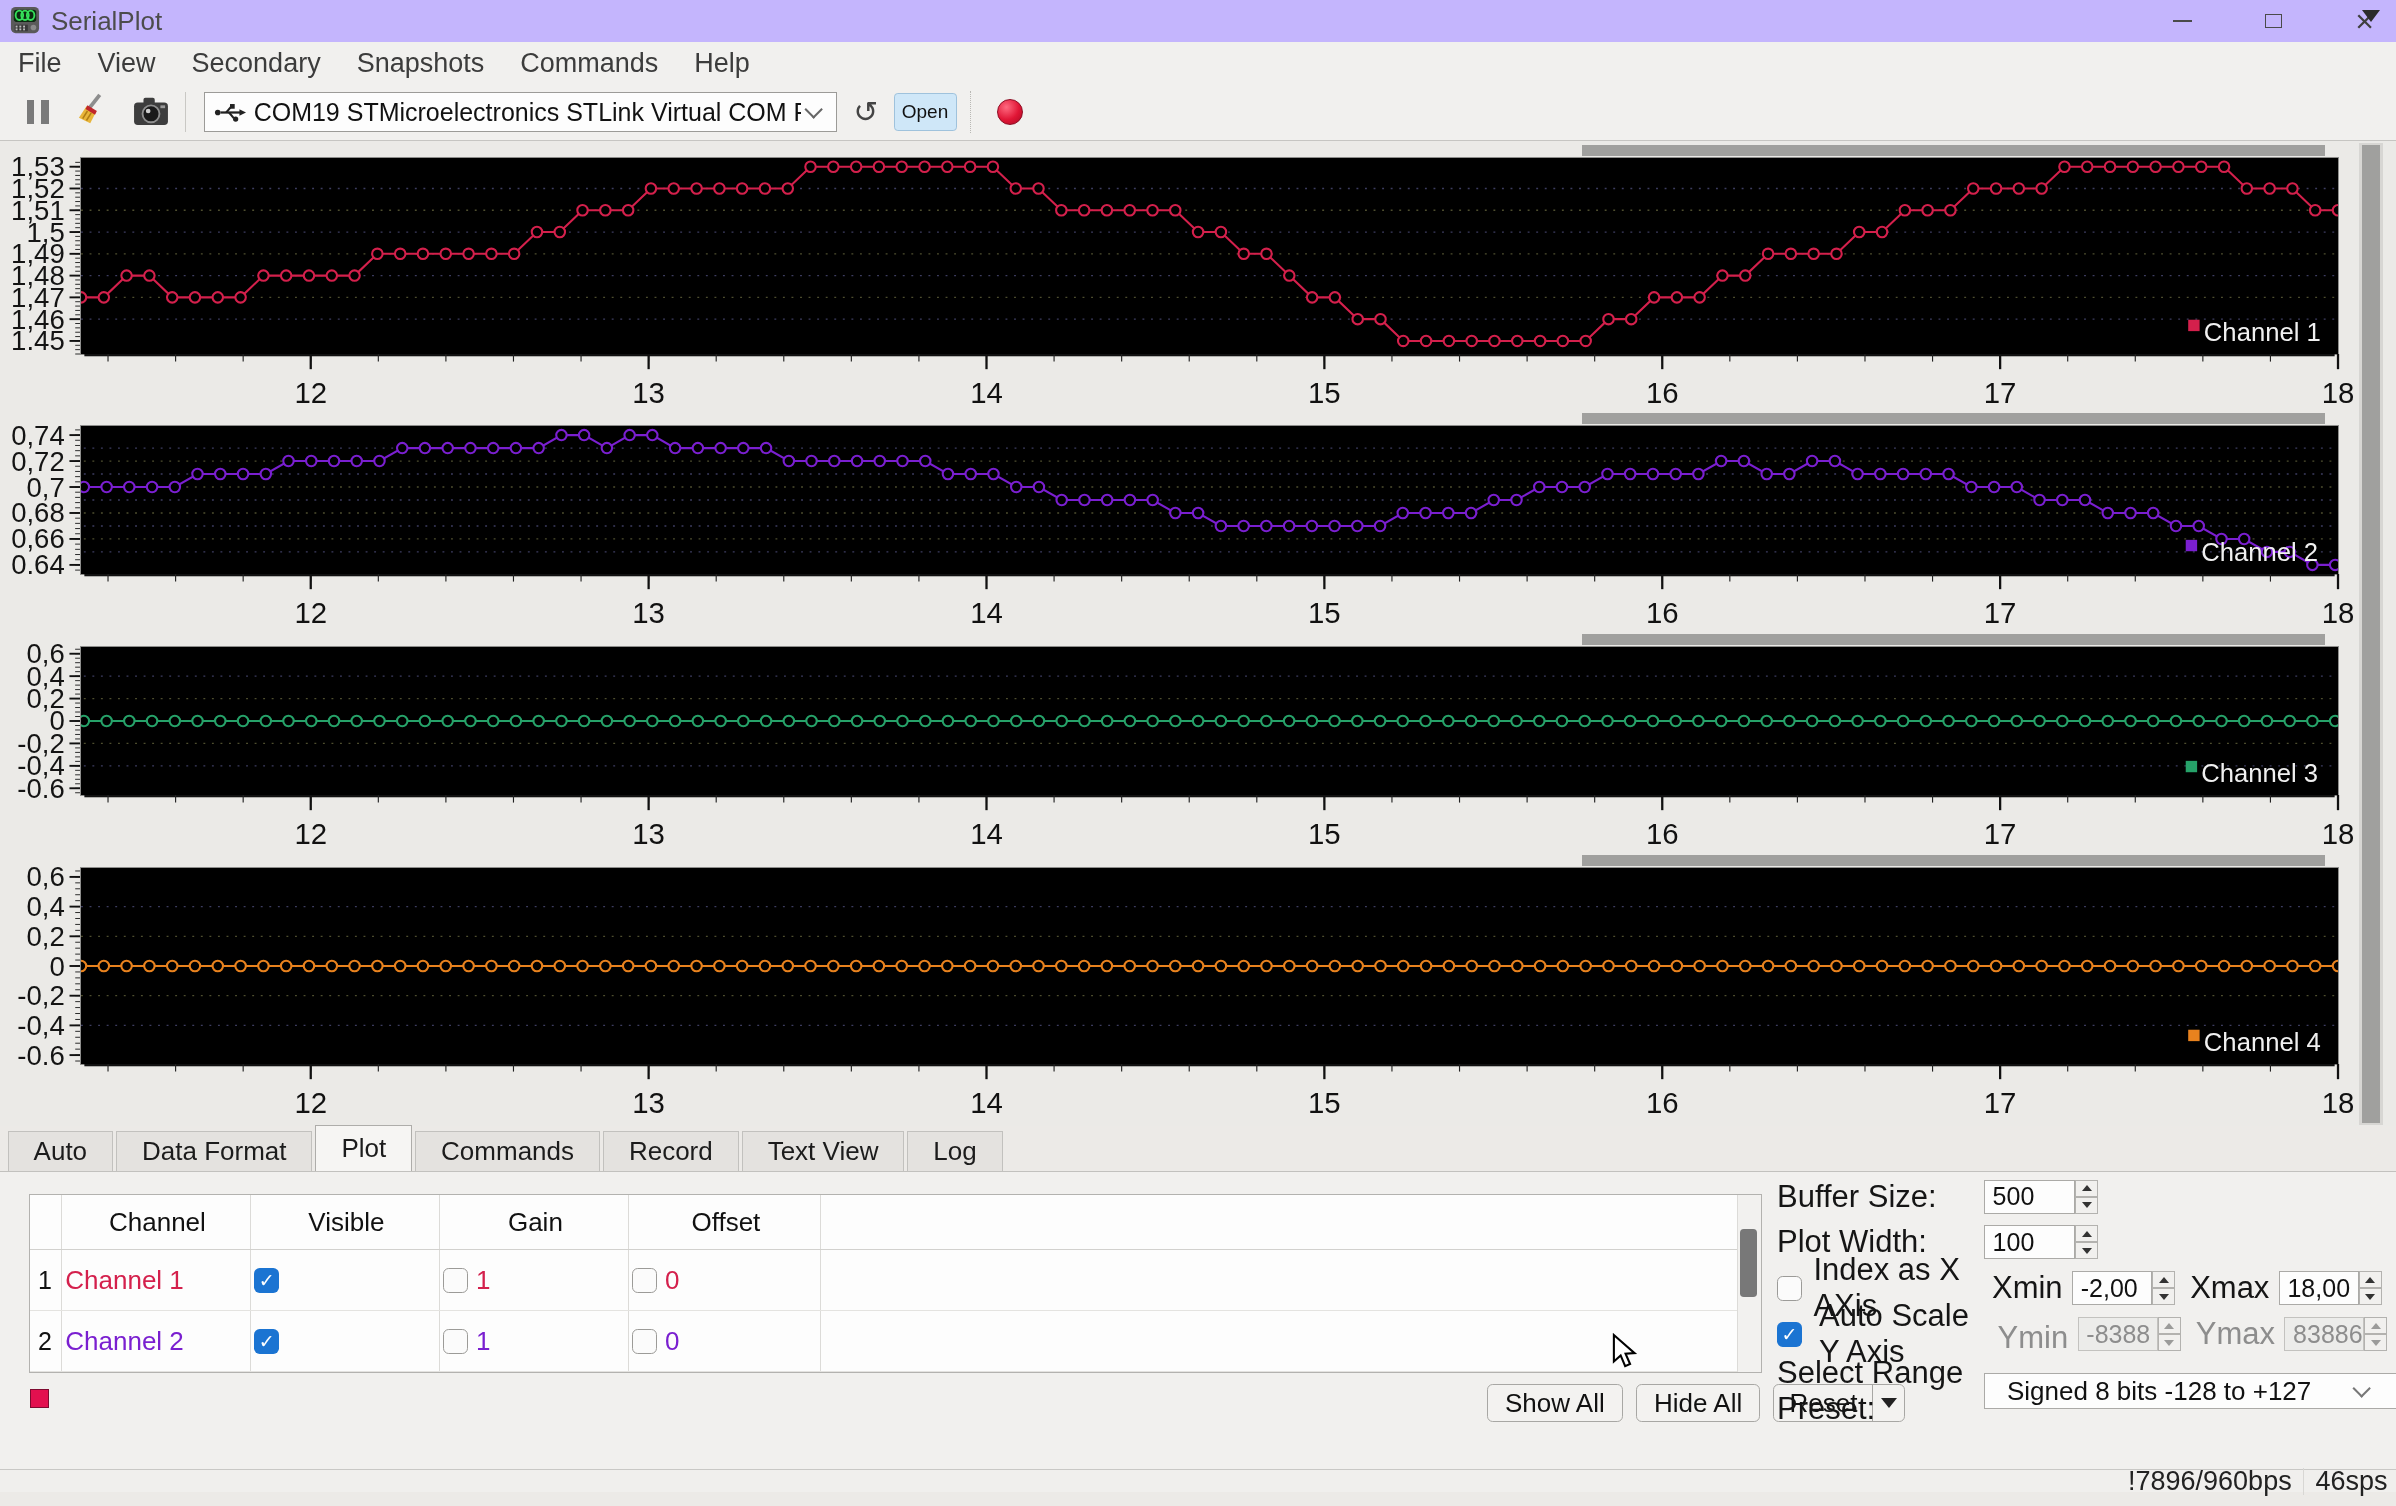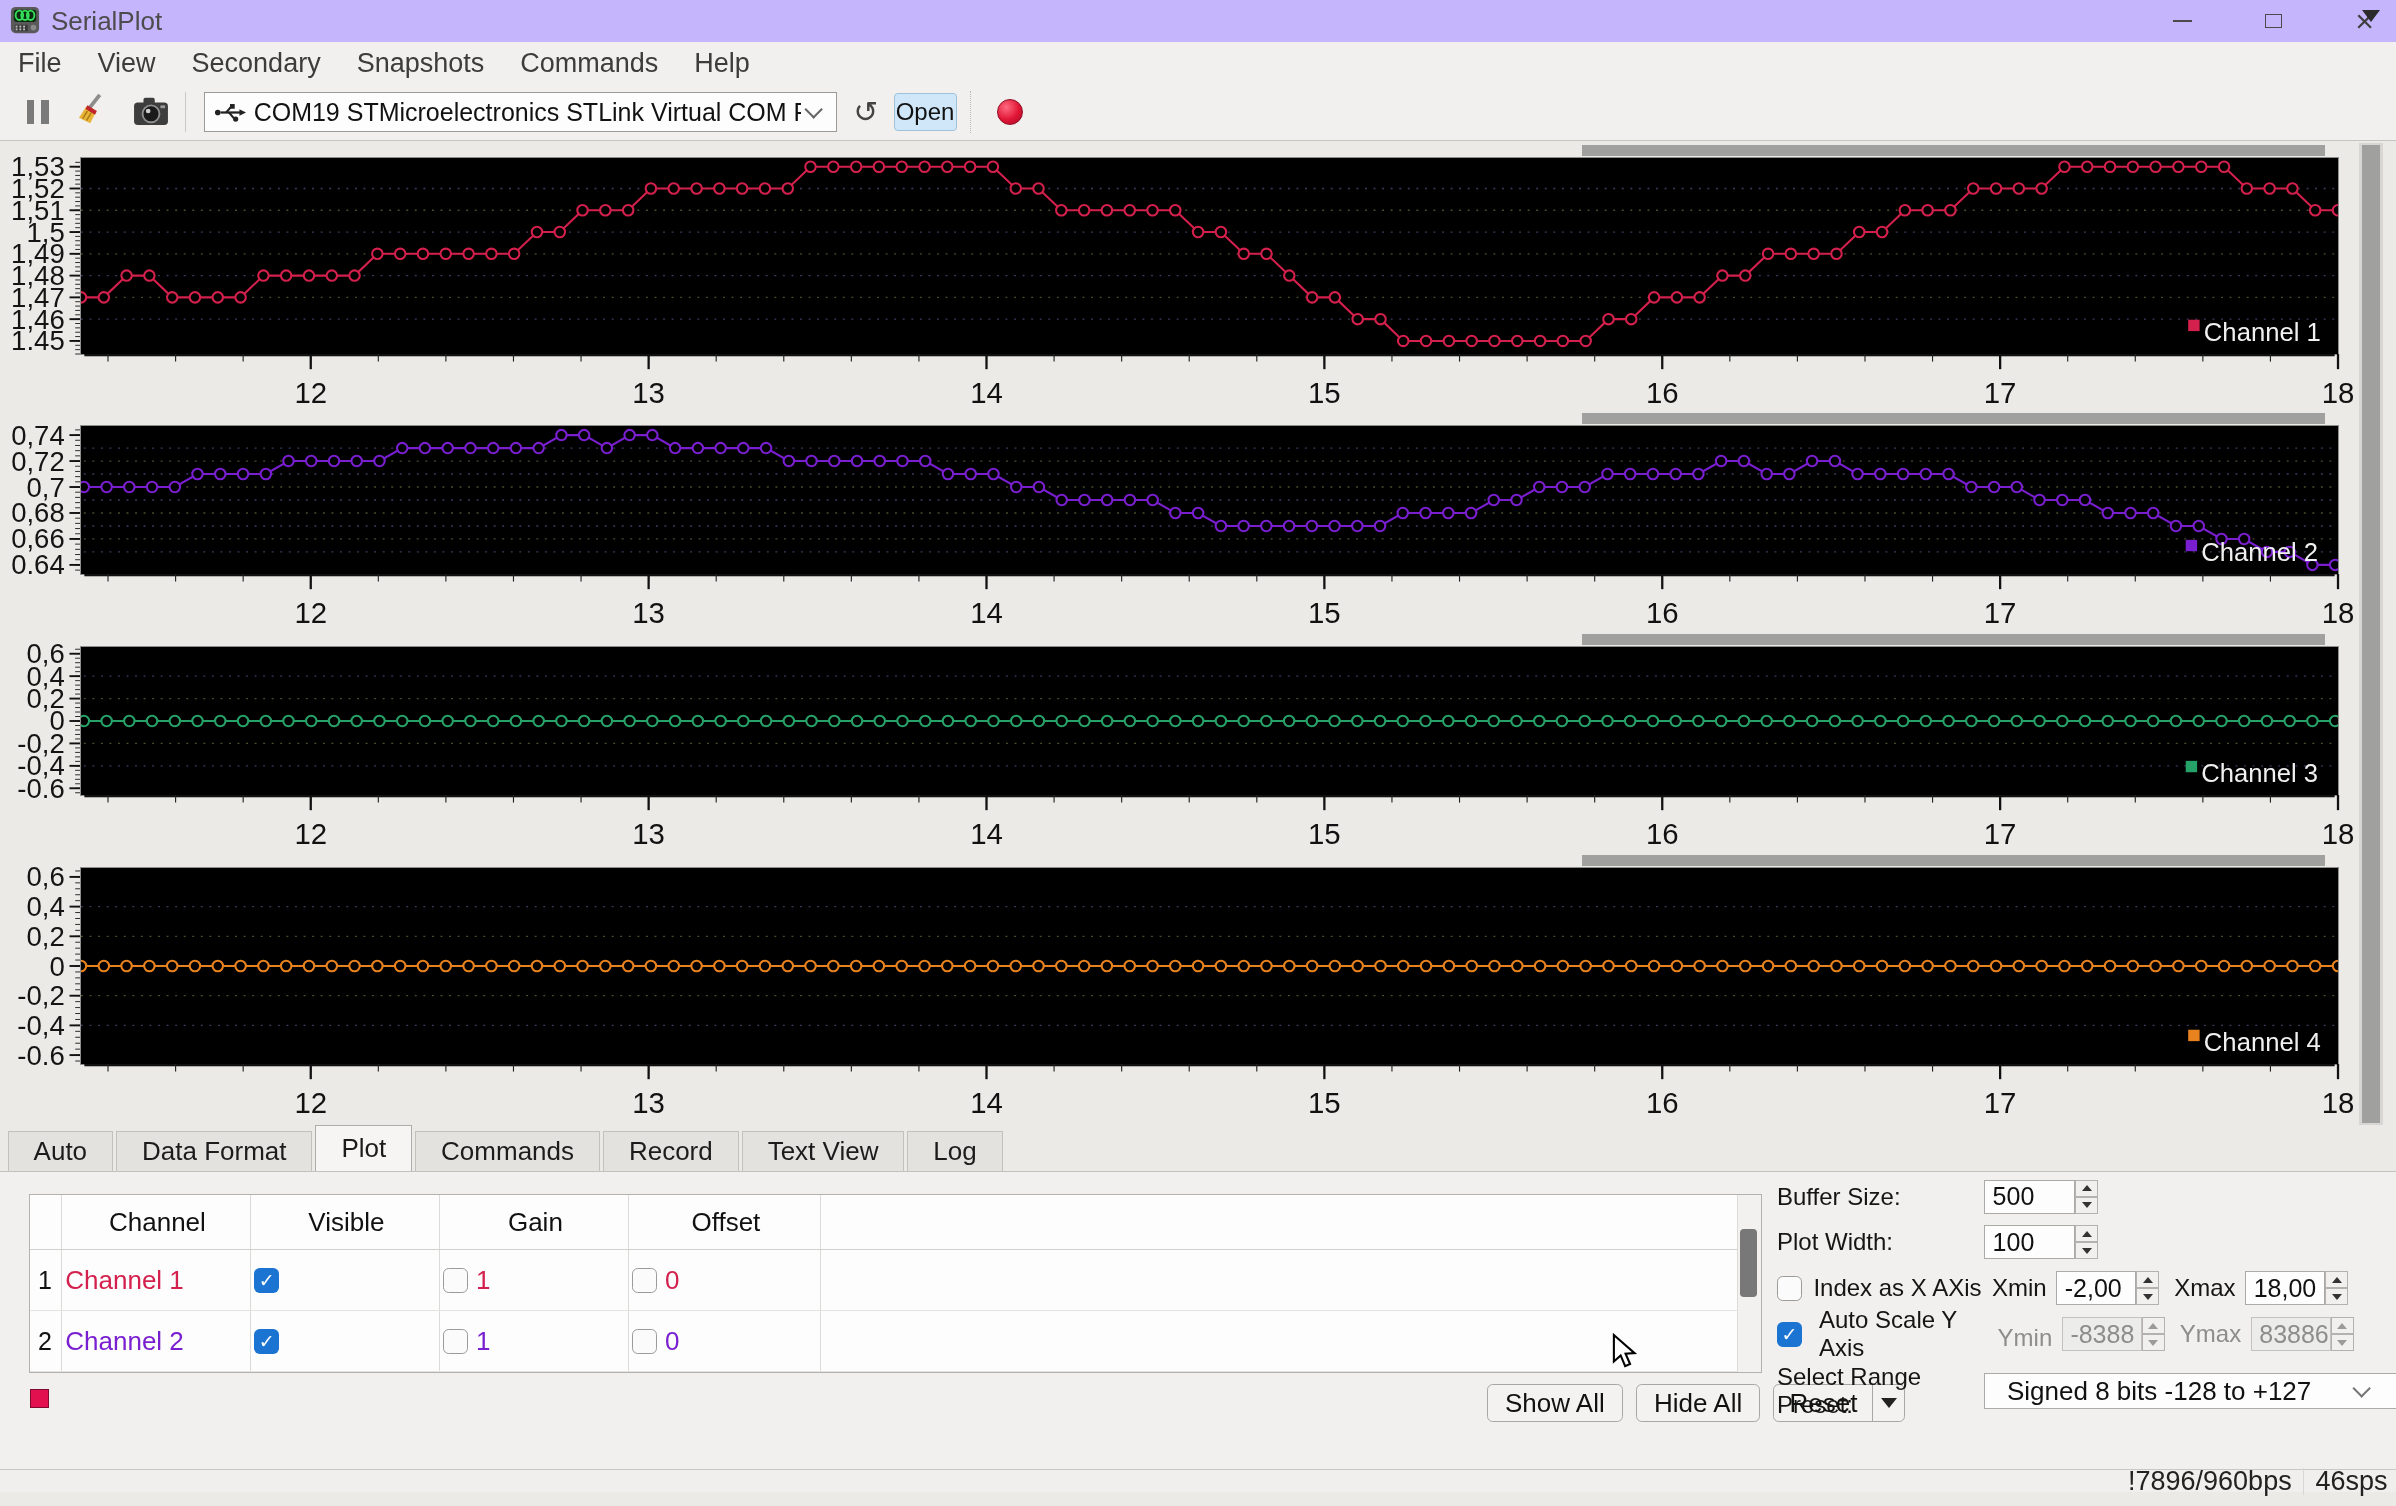--- a/index.html
+++ b/index.html
@@ -31,21 +31,21 @@
   #pause-btn { margin-left:21px; display:flex; gap:6.7px; padding:5.7px; }
   #pause-btn i { display:block; width:7.6px; height:24px; background:#7a7a7a; }
   #brush-btn { margin-left:23px; } #camera-btn { margin-left:19px; margin-right:5.7px; }
   #port-combo { margin-left:7.6px; width:633px; height:40px; background:#fdfdfd;
     border:1px solid #9c9b98; display:flex; align-items:center; padding:0 9.5px; }
   #port-combo .text { flex:1; font-size:25px; color:#111; white-space:nowrap; overflow:hidden; }
   .chevron { width:13.3px; height:13.3px; border-right:2.9px solid #666; border-bottom:2.9px solid #666;
     transform:rotate(45deg); margin:-5.7px 5.7px 0 5.7px; }
   #refresh-btn { font-size:29.5px; color:#444; margin-left:11.4px; padding:0 5.7px; }
   #open-btn { margin-left:9.5px; width:63px; height:38px; background:#cfe7f8; border:1px solid #9fc2dc;
-    border-radius:3.8px; font-size:24px; color:#111; display:flex; align-items:center; justify-content:center; }
+    border-radius:3.8px; font-size:19px; color:#111; display:flex; align-items:center; justify-content:center; }
   #record-btn { margin-left:13.3px; width:26px; height:26px; border-radius:50%;
     background:radial-gradient(circle at 35% 30%, #ff6a80 0%, #e01535 55%, #a80a24 100%);
     border:1px solid #8e0b22; }
 
   
   #plots { position:absolute; left:0; top:141px; width:2397px; height:985px; background:#ebeae7; }
   .plot-row { position:relative; width:2397px; }
   .hthumb { position:absolute; background:#a0a09e; }
   .plot-canvas-wrap { position:absolute; background:#000; outline:1px solid #8e8e8c; }
   svg text { font-family:"Liberation Sans", sans-serif; }
@@ -90,21 +90,21 @@
   .btn { height:38px; padding:0 17px; background:#f3f2f0; border:1px solid #a8a7a4; border-radius:5.7px;
     font-size:26px; color:#111; display:flex; align-items:center; }
   #reset-btn { padding:0; }
   #reset-btn .main { padding:0 15px; height:100%; display:flex; align-items:center; }
   #reset-btn .arrow { width:32px; height:100%; border-left:1px solid #a8a7a4; display:flex; align-items:center; justify-content:center; }
   .caret-down { width:0; height:0; border-left:8.6px solid transparent; border-right:8.6px solid transparent; border-top:10.5px solid #222; }
 
   
   #settings { position:absolute; left:1777px; top:0; width:620px; height:297px; }
   .s-row { position:absolute; left:0; width:620px; height:38px; display:flex; align-items:center; }
-  .s-label { font-size:24px; color:#151515; }
+  .s-label { font-size:31px; color:#151515; }
   .s-label.w { width:207px; }
   .field { height:34px; background:#fdfdfd; border:1px solid #abaaa7; font-size:25px; color:#111;
     display:flex; align-items:center; padding:0 7.6px; }
   .field.dis { background:#ececea; color:#8d8d8d; border-color:#c3c2bf; }
   .spin { width:23px; height:34px; display:flex; flex-direction:column; }
   .spin i { flex:1; background:#f1f0ee; border:1px solid #b3b2af; display:flex; align-items:center; justify-content:center; }
   .spin i::after { content:""; width:0; height:0; border-left:5.7px solid transparent; border-right:5.7px solid transparent; }
   .spin .up::after { border-bottom:6.7px solid #333; }
   .spin .dn::after { border-top:6.7px solid #333; }
   .spin.dis i::after { opacity:.45; }

